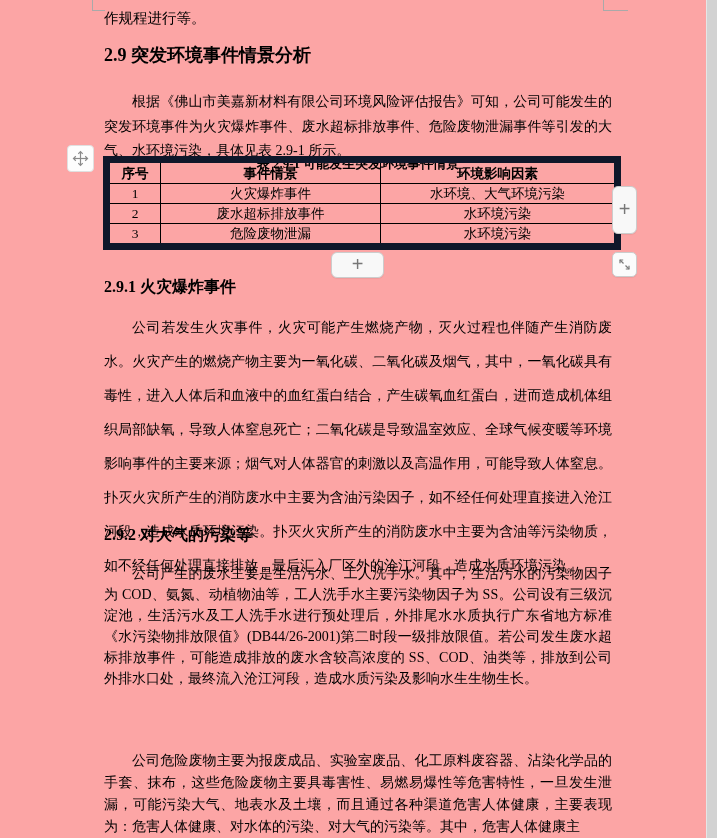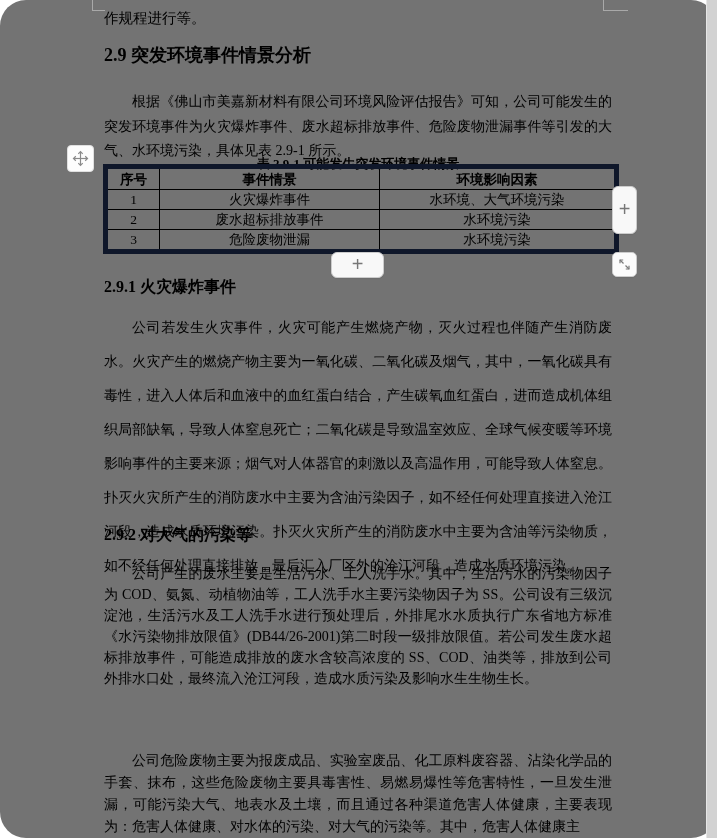--- a/index.html
+++ b/index.html
@@ -1,26 +1,26 @@
 <!DOCTYPE html>
 <html><head>
 <meta charset="utf-8">
 <style>
   html,body{margin:0;padding:0;}
   .screen{position:relative;width:717px;height:838px;background:#ffffff;overflow:hidden;
           font-family:"Liberation Serif","DejaVu Serif",serif;color:#000;}
-  .page{position:absolute;inset:0;background:#737373;border-radius:26px;}
+  .page{position:absolute;inset:0;background:#fca5a5;}
   .block{position:absolute;left:104px;width:508px;margin:0;}
   .intro{font-size:14.5px;line-height:24.5px;}
   .h1{font-size:18px;font-weight:bold;line-height:26px;}
   .h2{font-size:16px;font-weight:bold;line-height:24px;}
   .para{font-size:14px;line-height:24.5px;text-align:justify;text-indent:2em;}
   .caption{font-size:13px;font-weight:bold;text-align:center;line-height:17px;}
-  table.tbl{position:absolute;left:103px;top:164px;width:511px;border-collapse:collapse;
-            table-layout:fixed;border:5px solid #0f172a;}
+  table.tbl{position:absolute;left:103px;top:156px;width:511px;border-collapse:collapse;
+            table-layout:fixed;border:7px solid #0f172a;}
   .tbl th,.tbl td{border:1px solid #000;text-align:center;padding:0;font-size:13.5px;
             height:19px;line-height:19px;font-family:"Liberation Serif","DejaVu Serif",serif;}
   .tbl th{font-weight:bold;height:20px;}
   
   .cropmark{position:absolute;border-left:1px solid #a9a9a9;border-bottom:1px solid #a9a9a9;}
   .cropmark.tl{left:92px;top:0;width:12px;height:10px;}
   .cropmark.tr{left:603px;top:0;width:24px;height:10px;}
   
   .ctl{position:absolute;display:flex;align-items:center;justify-content:center;
        background:#f8f8f8;border:1px solid #cccccc;border-radius:6px;color:#777;

